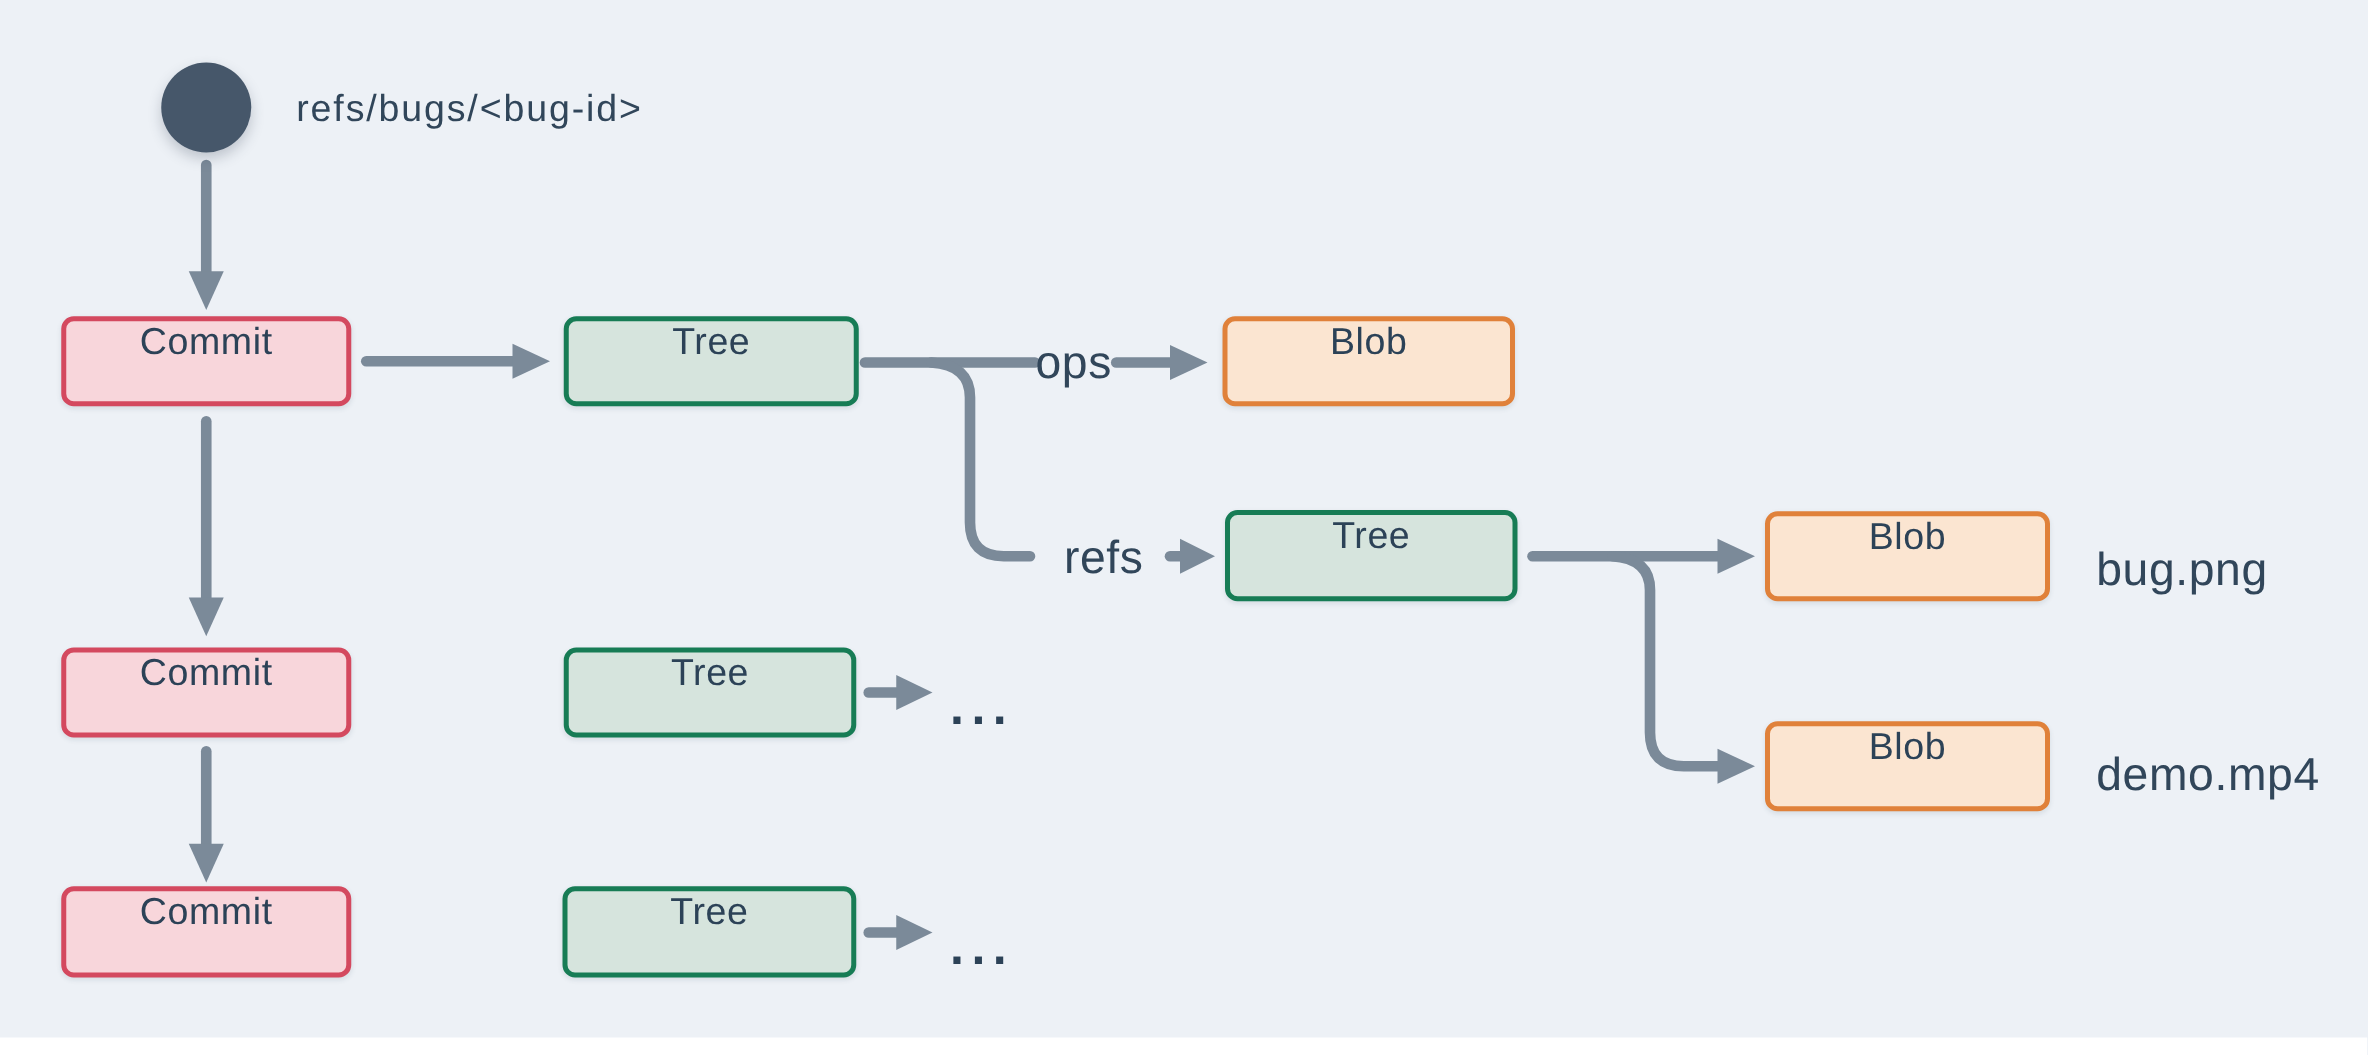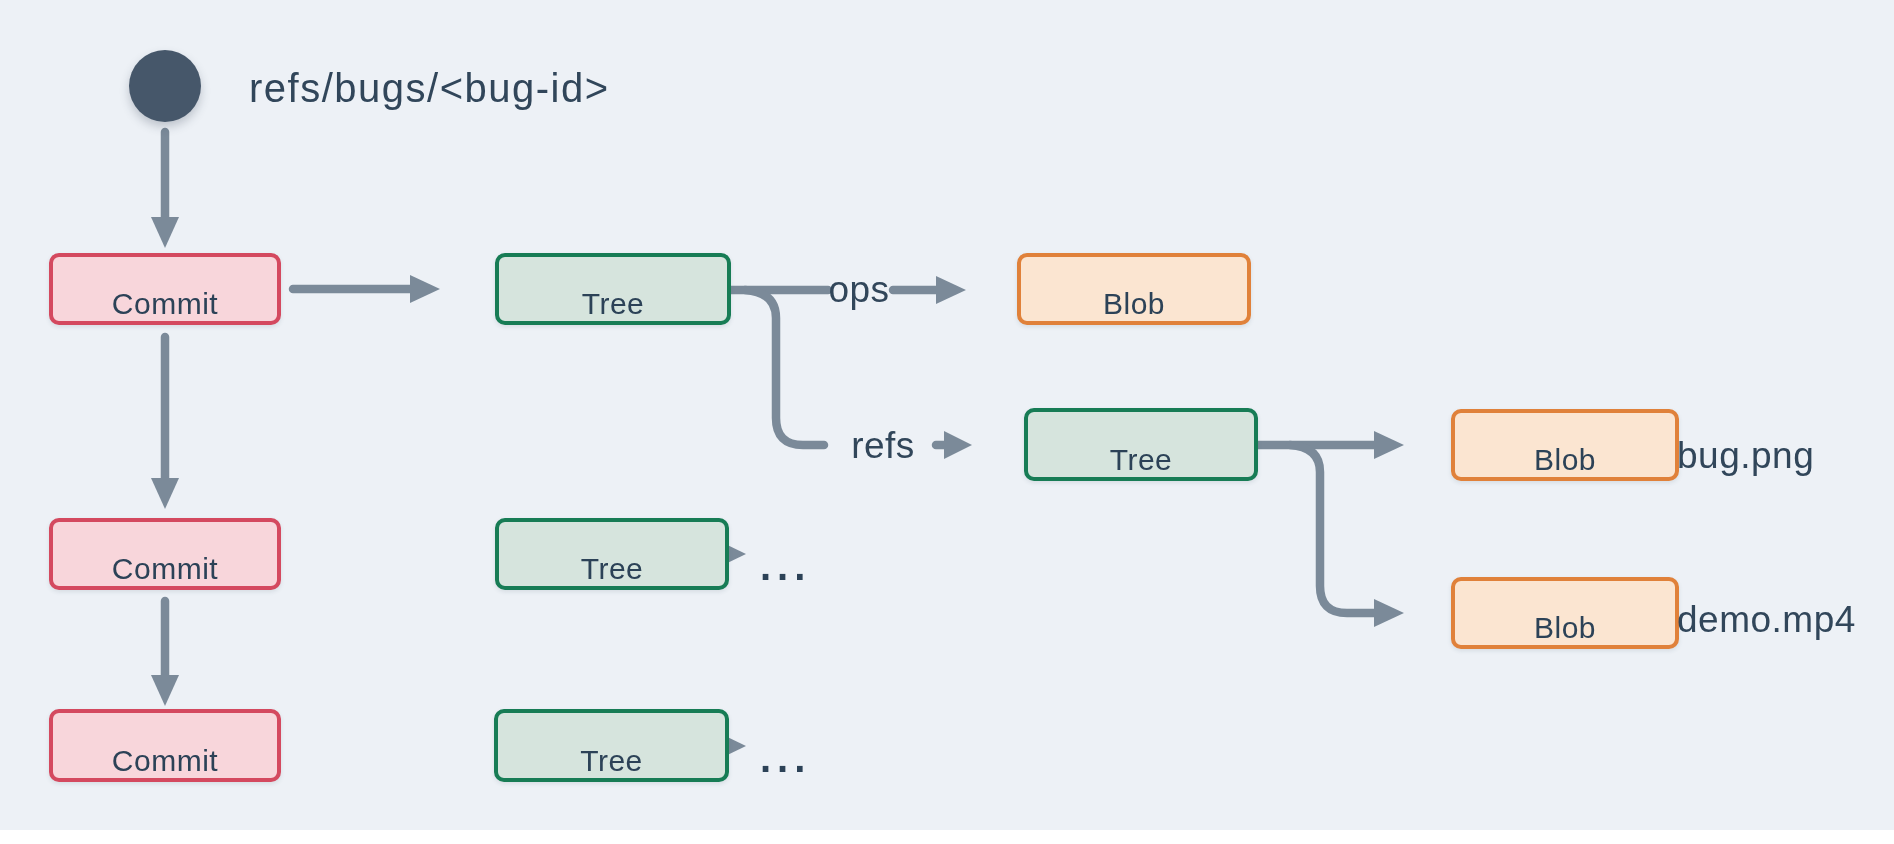--- a/index.html
+++ b/index.html
@@ -7,30 +7,30 @@
     --commit-fill:#f8d6db; --commit-border:#d4495f;
     --tree-fill:#d6e4dd; --tree-border:#177c55;
     --blob-fill:#fbe5d1; --blob-border:#e0813a;
     --node-text:#2c4257; --label-text:#31465a;
   }
   *{margin:0;padding:0;box-sizing:border-box;}
   html,body{width:1894px;height:844px;overflow:hidden;}
   body{background:var(--background);font-family:"Liberation Sans",sans-serif;position:relative;}
   .canvas{position:absolute;inset:0;width:1894px;height:844px;}
   svg.wires{position:absolute;left:0;top:0;width:1894px;height:844px;pointer-events:none;}
-  .node{position:absolute;display:flex;align-items:flex-end;justify-content:center;
+  .node{position:absolute;display:flex;align-items:flex-start;justify-content:center;
         border-radius:10px;border:4px solid;color:var(--node-text);
         font-size:30px;letter-spacing:.5px;box-shadow:0 2px 4px rgba(60,80,100,.12);}
   .commit{background:var(--commit-fill);border-color:var(--commit-border);}
-  .tree{background:var(--tree-fill);border-color:var(--tree-border);margin-left:44px;}
-  .blob{background:var(--blob-fill);border-color:var(--blob-border);margin-left:39px;}
+  .tree{background:var(--tree-fill);border-color:var(--tree-border);}
+  .blob{background:var(--blob-fill);border-color:var(--blob-border);}
   .ref-circle{position:absolute;left:129px;top:50px;width:72px;height:72px;border-radius:50%;
         background:var(--ref-circle);box-shadow:0 5px 10px rgba(50,65,85,.25);}
   .txt{position:absolute;color:var(--label-text);font-size:37px;letter-spacing:.5px;white-space:nowrap;}
-  .ref-label{left:237px;top:72px;font-size:40px;letter-spacing:1.5px;line-height:32px;margin-left:12px;}
+  .ref-label{left:237px;top:72px;font-size:30px;letter-spacing:1.5px;line-height:32px;}
   .edge-label{transform:translate(-50%,-50%);}
   .dots{position:absolute;color:var(--node-text);font-size:40px;font-weight:700;
         letter-spacing:6px;line-height:40px;}
   .bottom-strip{position:absolute;left:0;bottom:0;width:1894px;height:14px;background:var(--bottom-strip);}
 </style>
 </head>
 <body>
 
 <div class="canvas">
 

